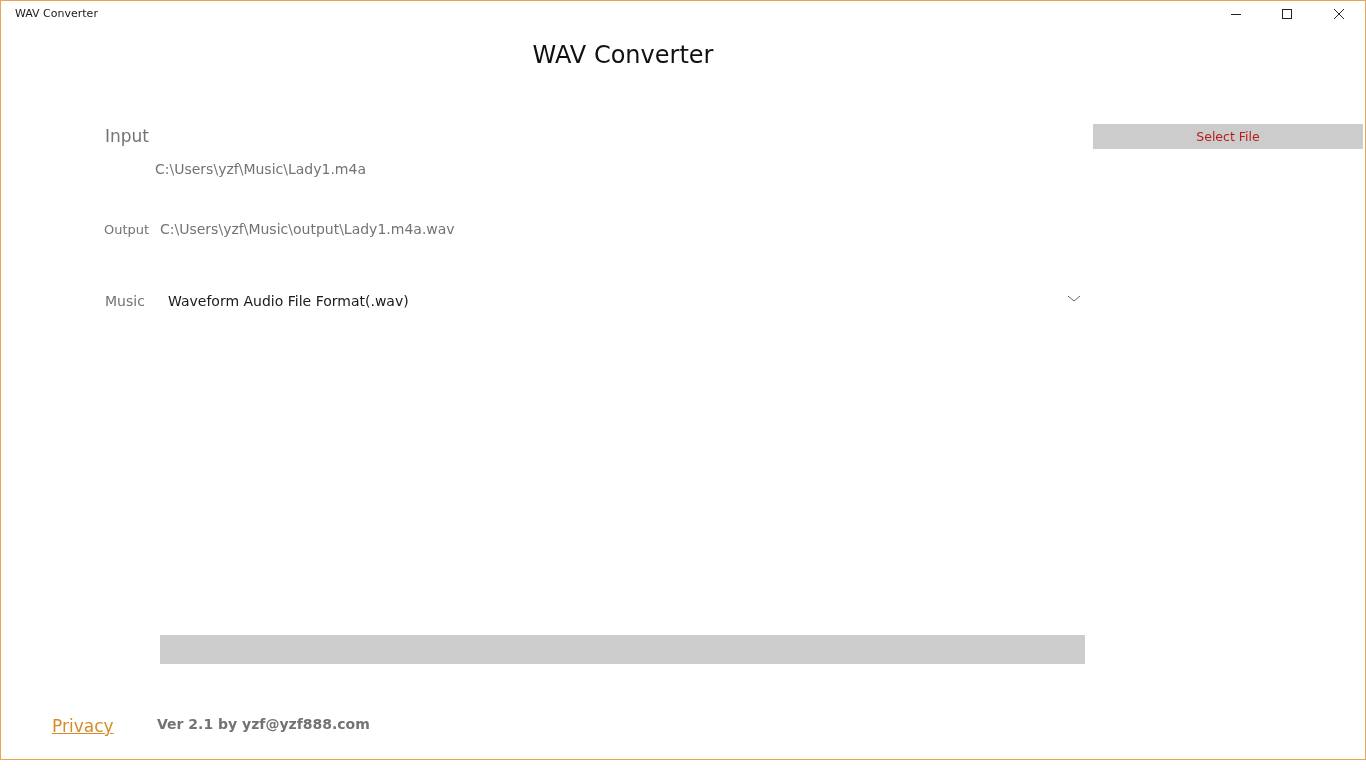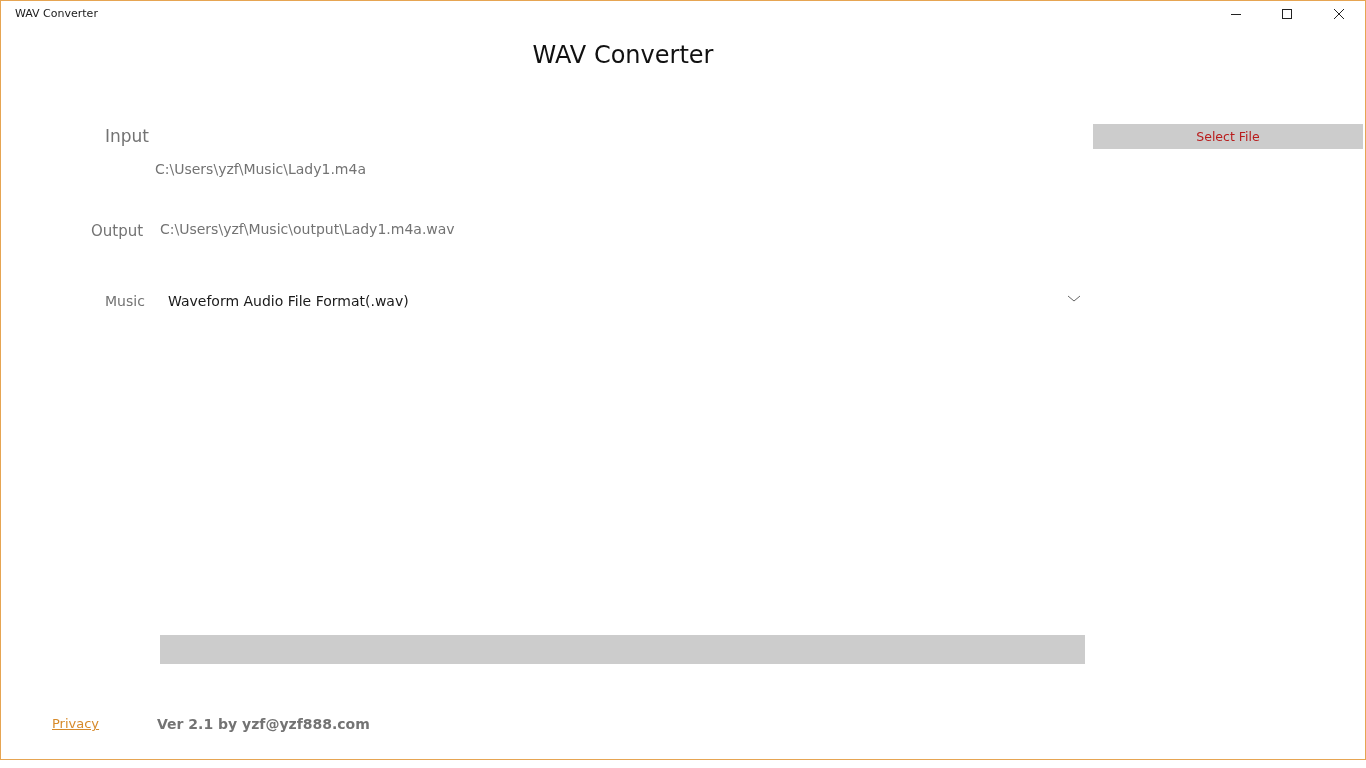--- a/index.html
+++ b/index.html
@@ -19,42 +19,42 @@
     display: flex; align-items: center; justify-content: center; cursor: default;
   }
   .caption-btn svg { display: block; }
   .app-title {
     position: absolute; left: 0; width: 1244px; top: 40px; text-align: center;
     font-size: 24px; color: #111;
   }
   .label { position: absolute; color: #737373; }
   .input-label { left: 104px; top: 125px; font-size: 17px; }
   .input-value { left: 154px; top: 127px; font-size: 14px; margin-top: 33px; }
-  .output-label { left: 90px; top: 221px; font-size: 15px; }
+  .output-label { left: 103px; top: 221px; font-size: 13px; }
   .output-value { left: 159px; top: 220px; font-size: 14px; }
   .preset-label { left: 104px; top: 292px; font-size: 14px; }
   .preset-select {
     position: absolute; left: 160px; top: 284px; width: 924px; height: 32px;
     cursor: default;
   }
   .preset-value { position: absolute; left: 7px; top: 8px; font-size: 14px; }
   .preset-chevron { position: absolute; right: 4px; top: 10px; }
   .btn {
     position: absolute; background: #cccccc; border: none; font-size: 12.5px;
     color: #b91c1c; display: flex; align-items: center; justify-content: center;
     font-family: "DejaVu Sans", "Liberation Sans", sans-serif; cursor: default;
   }
   .select-file { left: 1092px; top: 123px; width: 270px; height: 25px; }
   .convert { left: 1092px; top: 711px; width: 270px; height: 25px; }
   .progress {
     position: absolute; left: 159px; top: 634px; width: 925px; height: 29px;
     background: #cccccc;
   }
   .privacy {
-    position: absolute; left: 51px; top: 715px; font-size: 13px; color: #d78a2a;
+    position: absolute; left: 51px; top: 715px; font-size: 17px; color: #d78a2a;
     text-decoration: underline; cursor: pointer;
   }
   .version { position: absolute; left: 156px; top: 715px; font-size: 14px; font-weight: bold; }
 </style>
 </head>
 <body>
 
 <div class="window">
   <div class="titlebar-title">WAV Converter</div>
 

